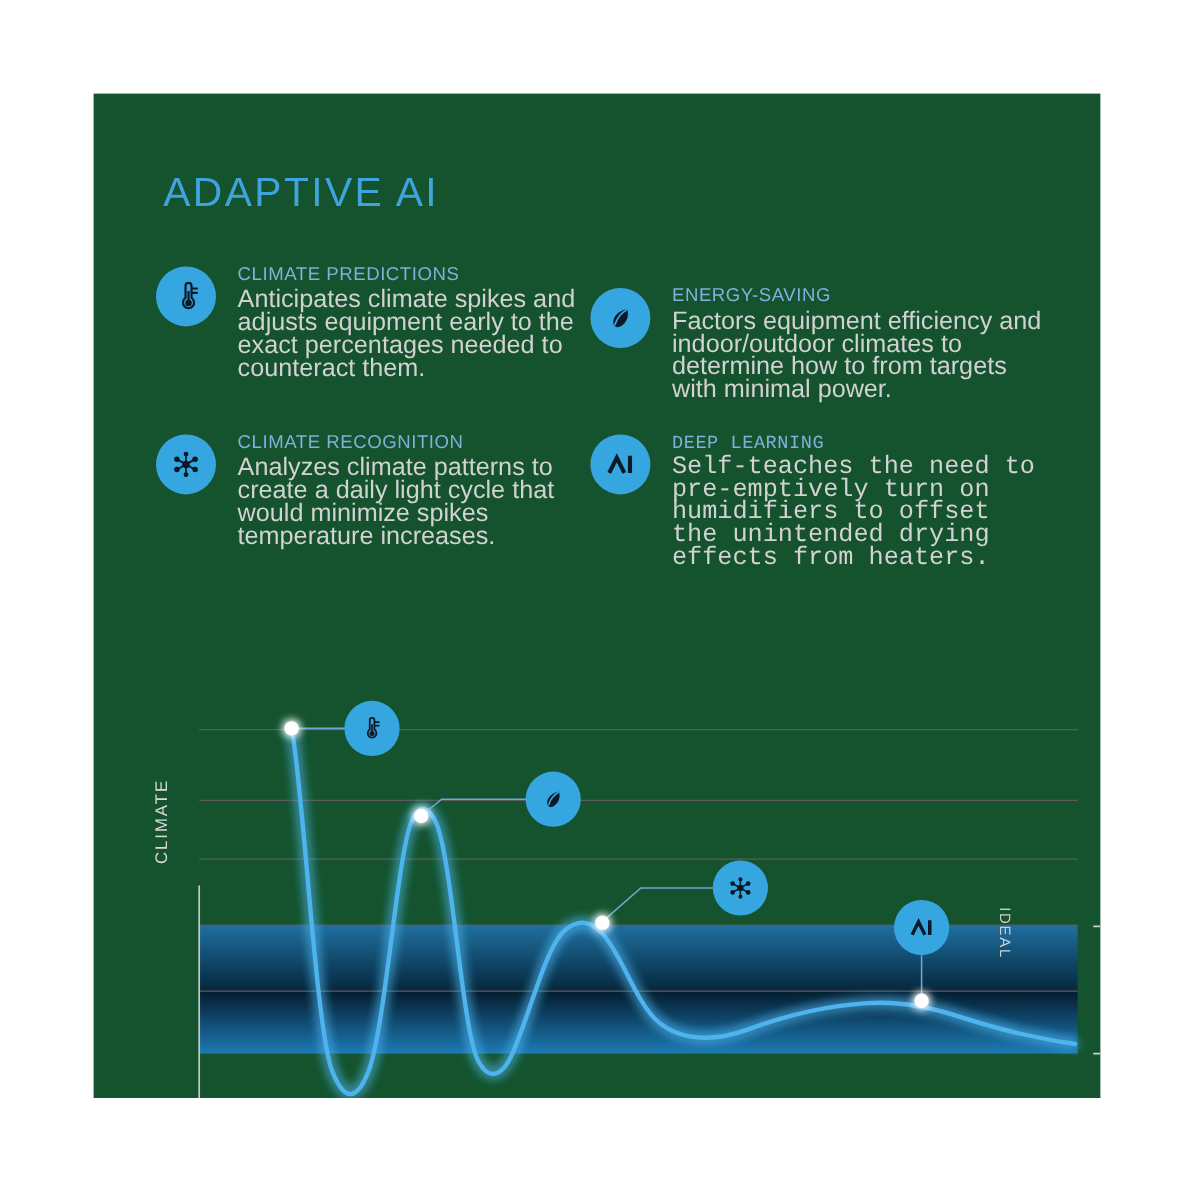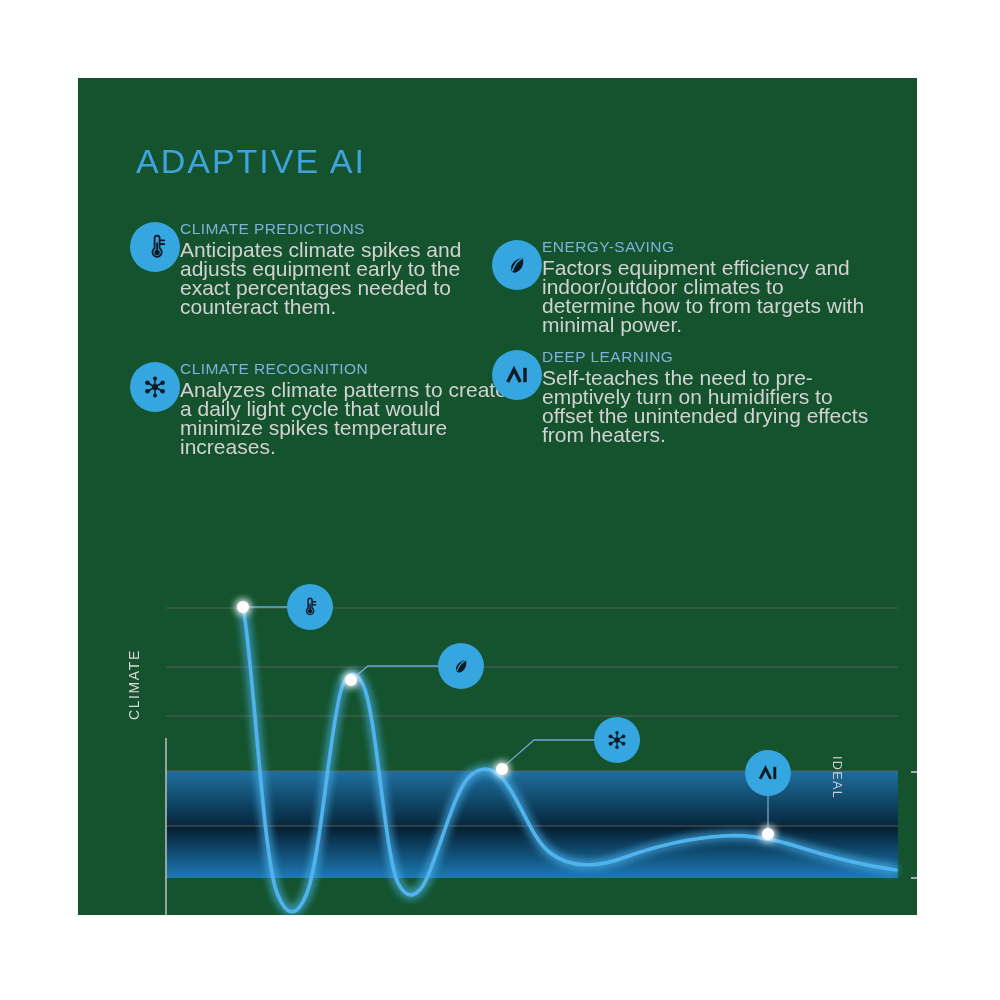--- a/index.html
+++ b/index.html
@@ -15,28 +15,28 @@
     position:absolute;left:58px;top:64px;
     font-size:34px;letter-spacing:2.0px;color:#3fa4de;
     font-weight:300;white-space:nowrap;
   }
 
   
   .feature{position:absolute;display:flex;align-items:flex-start;}
   .f-tl{left:52px;top:142px;width:380px;}
   .f-tr{left:414px;top:160px;width:380px;}
   .f-bl{left:52px;top:282px;width:380px;}
-  .f-br{left:414px;top:270px;width:380px;}
+  .f-br{left:414px;top:282px;width:380px;font-family:Liberation Mono, monospace;}
 
   .f-icon{
     width:50px;height:50px;border-radius:50%;
     background:#36a6e0;flex:0 0 50px;margin-top:2px;
     display:flex;align-items:center;justify-content:center;
   }
-  .f-body{}
+  .f-body{margin-left:18px;}
   .f-head{
     font-size:15.5px;color:#7db2dc;letter-spacing:.45px;
     margin:0 0 2px 0;font-weight:400;white-space:nowrap;
   }
   .f-text{
     font-size:21px;line-height:19px;color:#d2d2d2;
     font-weight:300;margin:0;
   }
 
   

